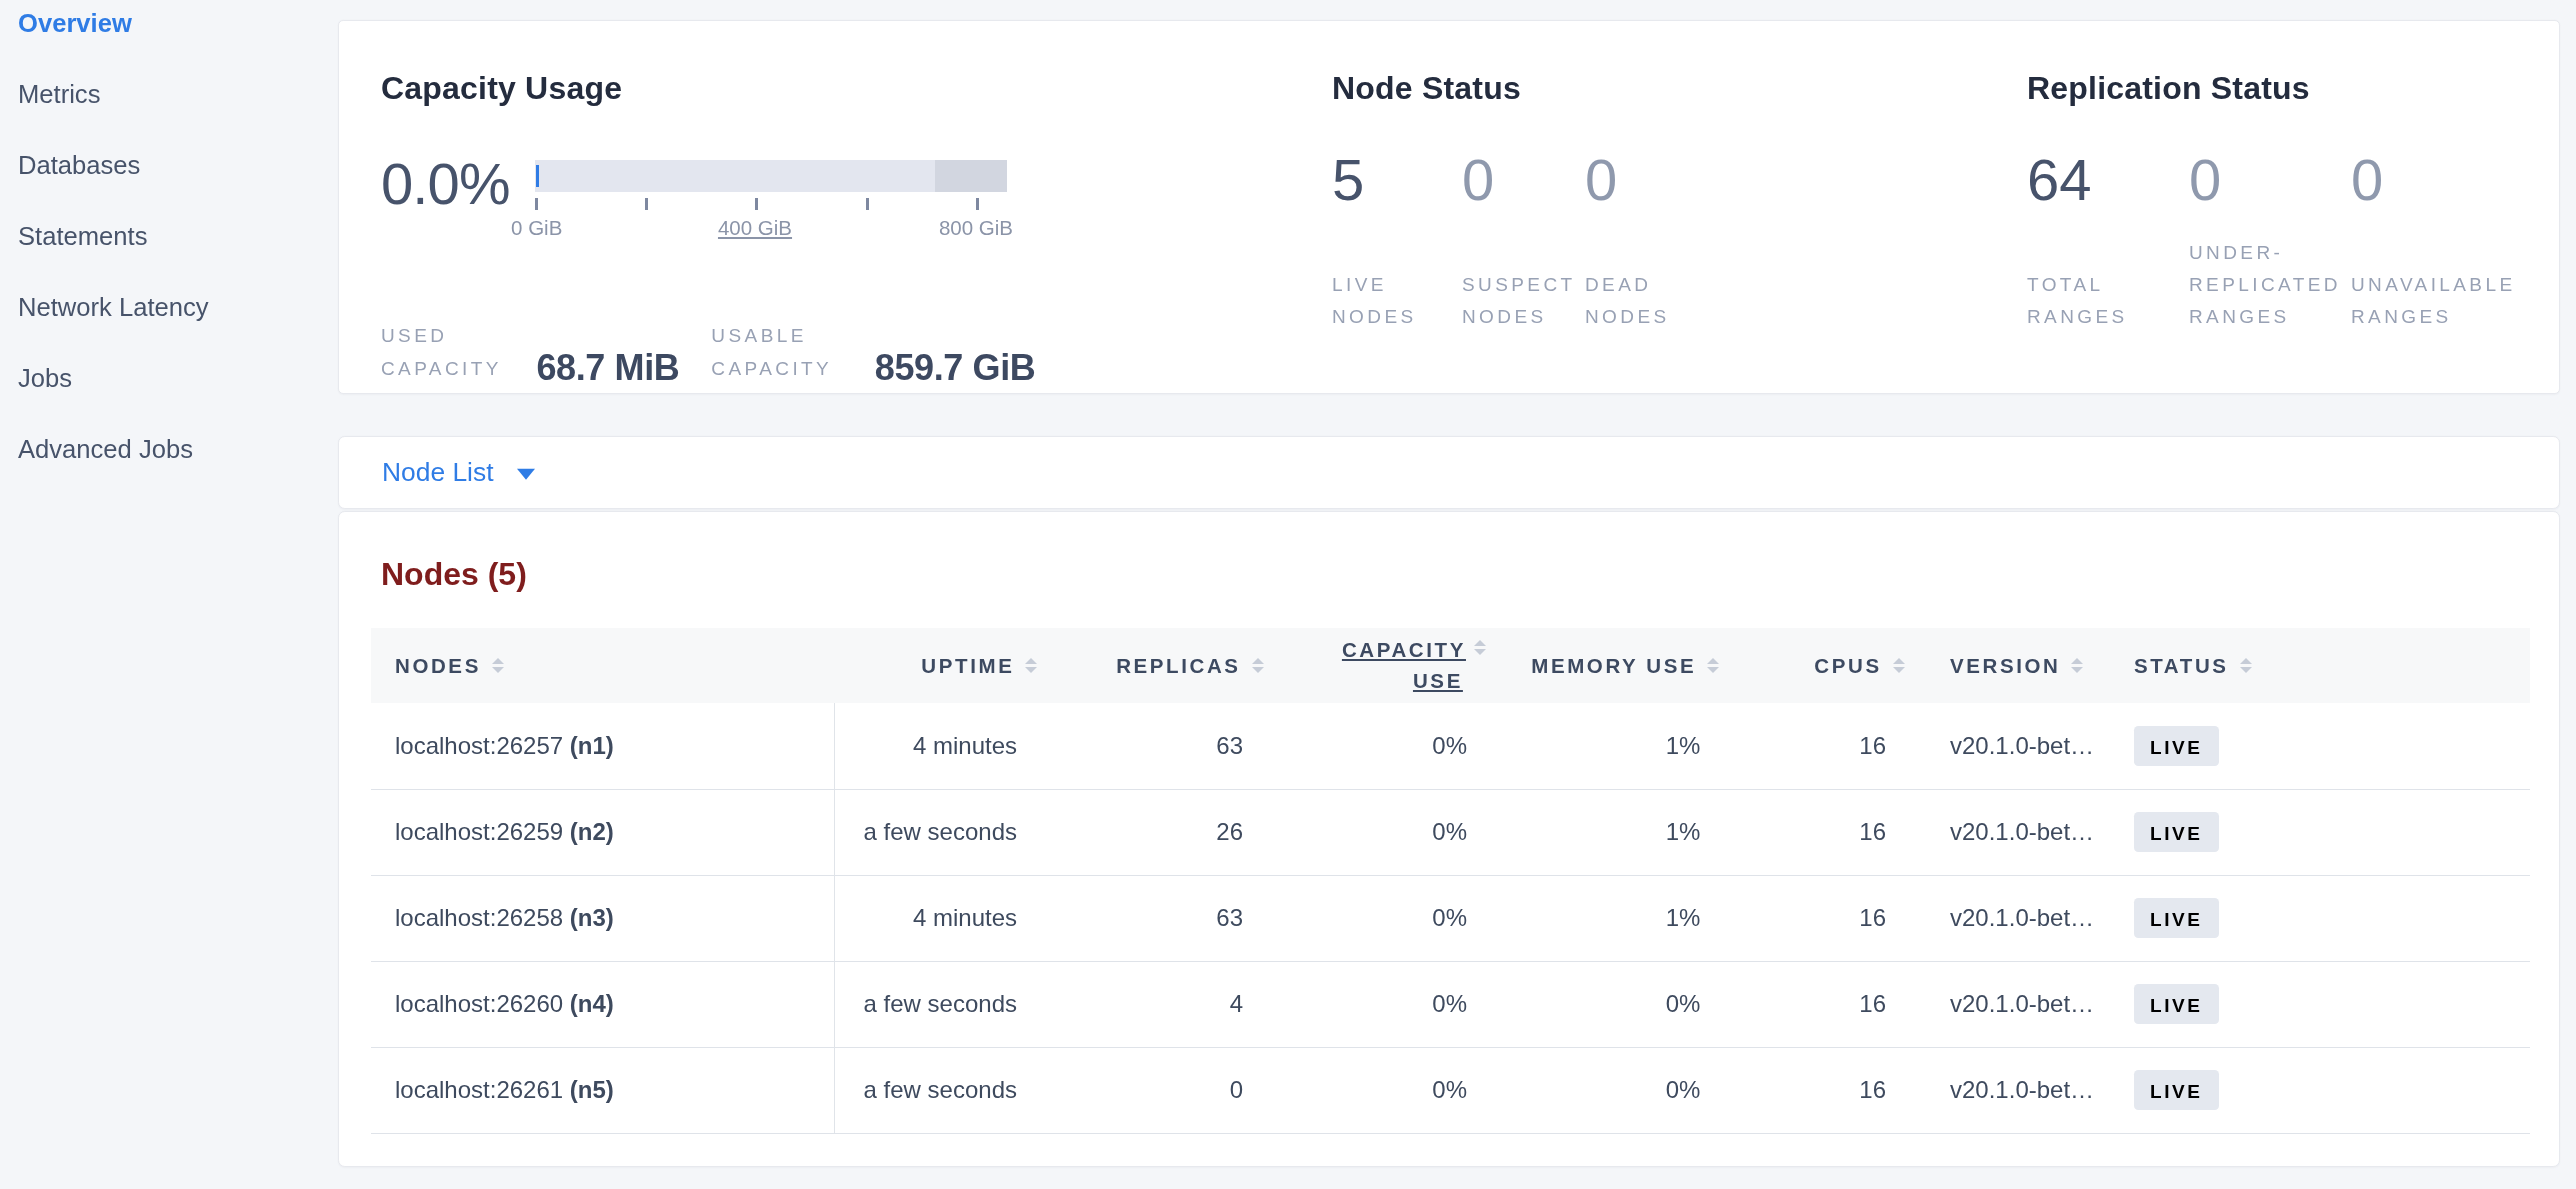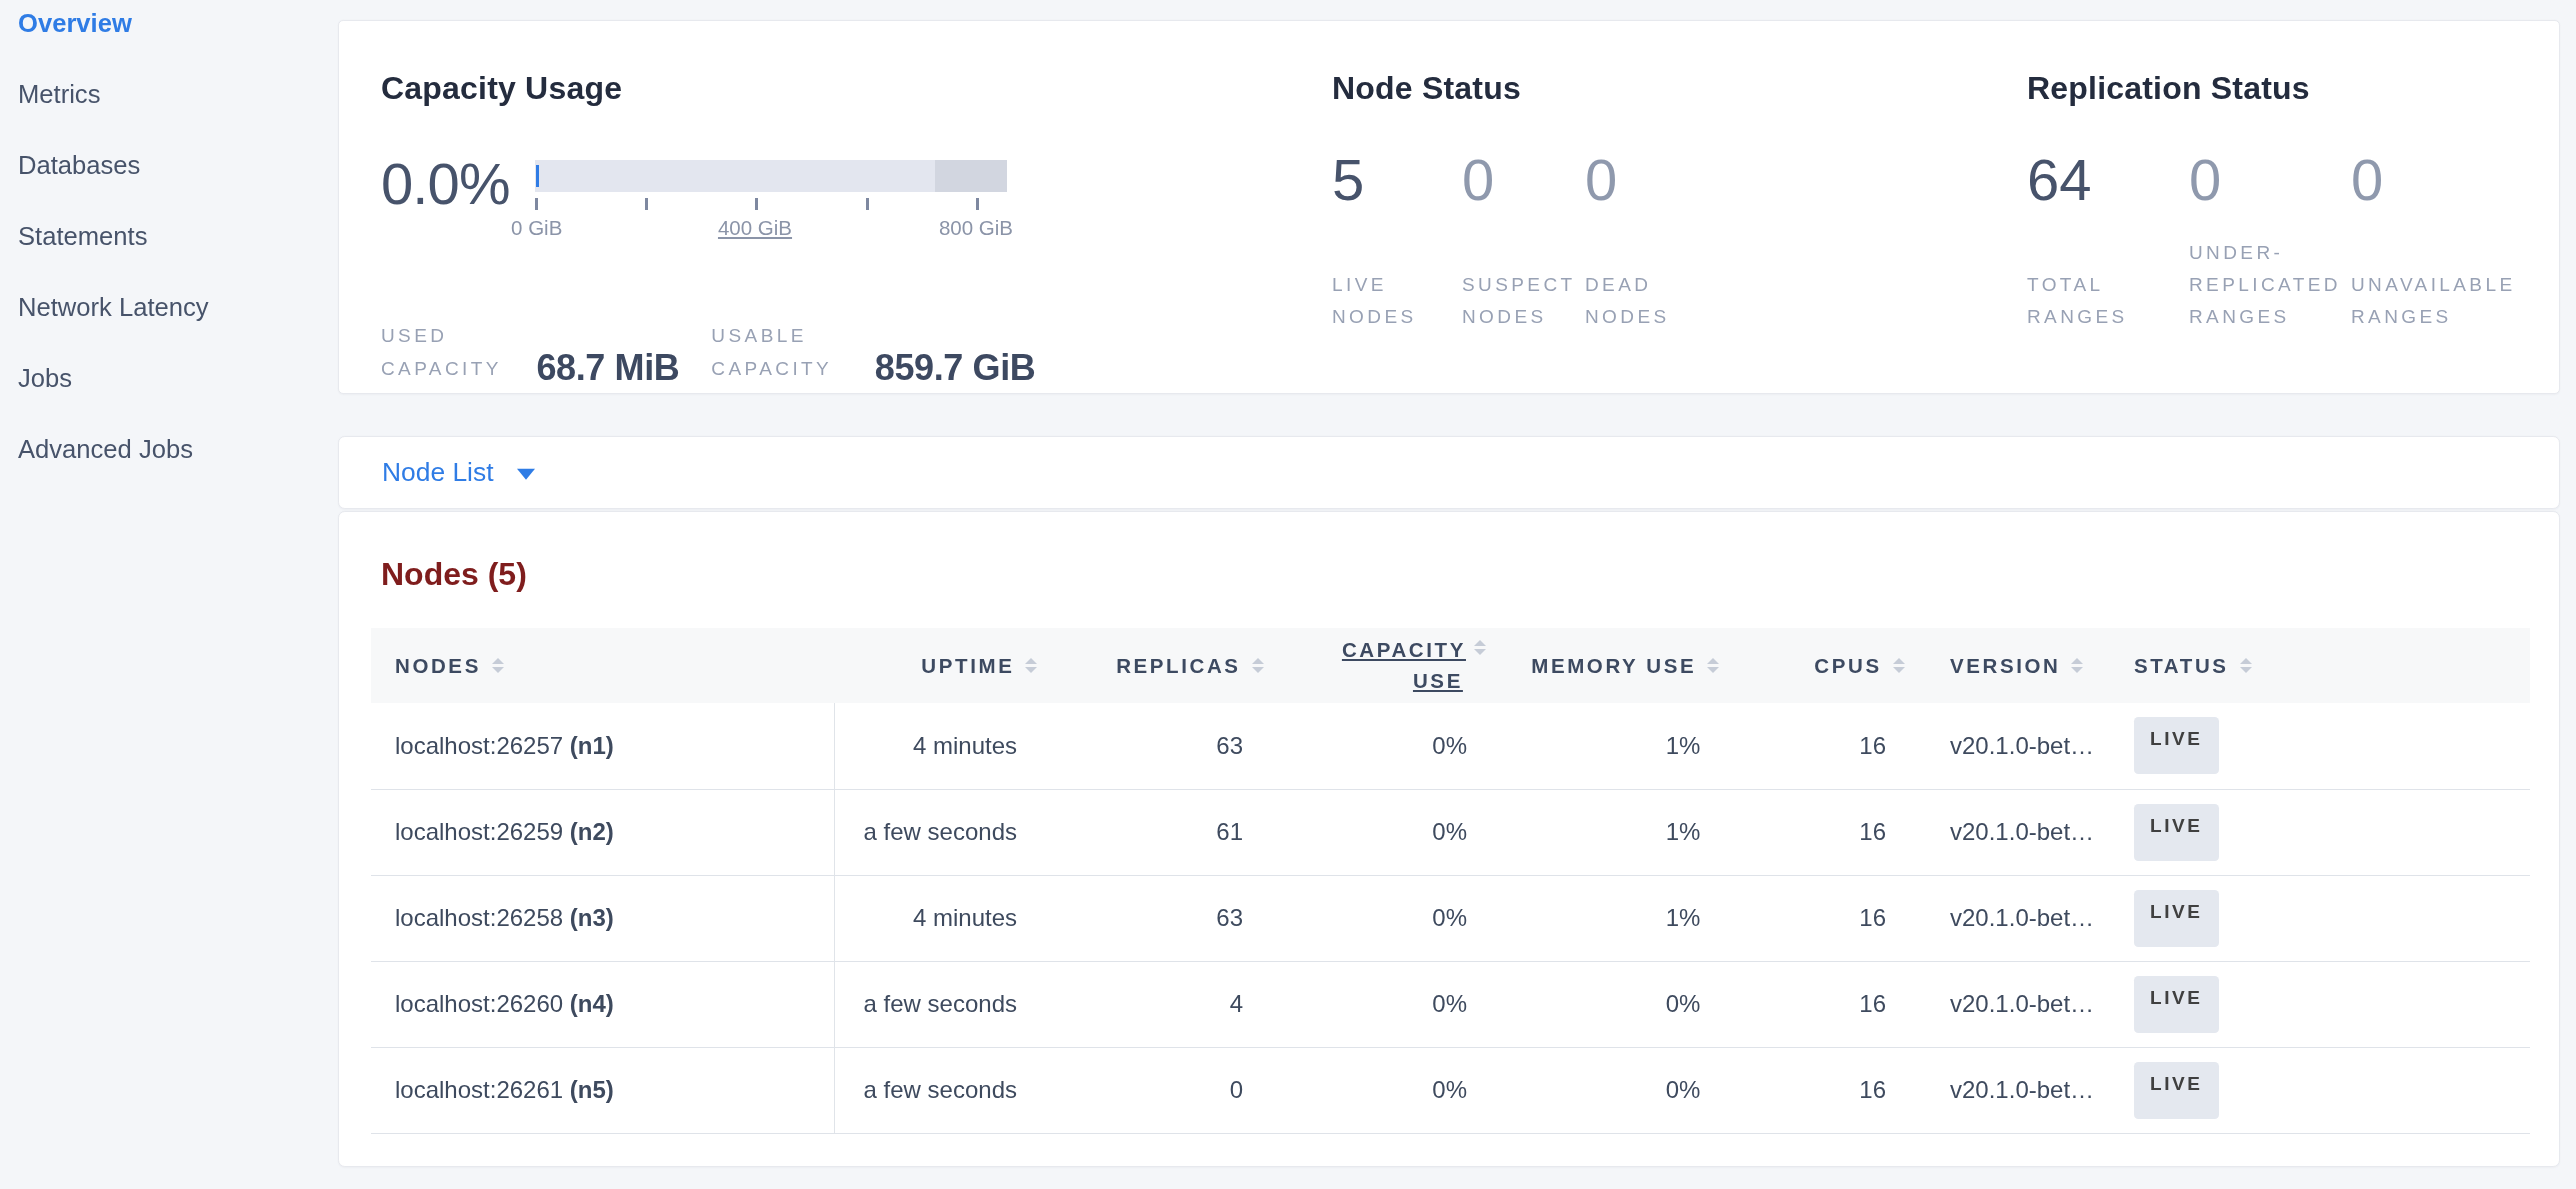--- a/index.html
+++ b/index.html
@@ -92,22 +92,22 @@
   .c3{padding-right:30px; text-align:right;}
   .c4{padding-right:24px; text-align:right;}
   .c5{padding-right:25.6px; text-align:right;}
   .c6{padding-right:23px; text-align:right;}
   .c7{padding-left:41px; text-align:left;}
   .c8{padding-left:33px; text-align:left;}
   th.c2{padding-right:13.6px;} th.c3{padding-right:9.4px;} th.c4{padding-right:5.1px;}
   th.c5{padding-right:6.8px;} th.c6{padding-right:4.3px;}
   .host-link{cursor:pointer;}
   .nid{font-weight:bold;}
-  .badge{display:inline-block; height:57px; line-height:44px; padding:0 16px; border-radius:4.3px;
-    background:var(--badge-bg); color:#404040; font-size:19px; font-weight:700; letter-spacing:2.6px;}
+  .badge{display:inline-block; height:40px; line-height:44px; padding:0 16px; border-radius:4.3px;
+    background:var(--badge-bg); color:#000000; font-size:19px; font-weight:700; letter-spacing:2.6px;}
 </style>
 </head>
 <body>
 
 <nav class="sidebar">
   <div class="nav-item active">Overview</div>
   <div class="nav-item">Metrics</div>
   <div class="nav-item">Databases</div>
   <div class="nav-item">Statements</div>
   <div class="nav-item">Network Latency</div>
@@ -294,21 +294,21 @@
           <td class="c3">63</td>
           <td class="c4">0%</td>
           <td class="c5">1%</td>
           <td class="c6">16</td>
           <td class="c7">v20.1.0-bet…</td>
           <td class="c8"><span class="badge">LIVE</span></td>
         </tr>
         <tr>
           <td class="c1"><span class="host-link"><span>localhost:26259</span> <span class="nid">(n2)</span></span></td>
           <td class="c2">a few seconds</td>
-          <td class="c3">61</td>
+          <td class="c3">26</td>
           <td class="c4">0%</td>
           <td class="c5">1%</td>
           <td class="c6">16</td>
           <td class="c7">v20.1.0-bet…</td>
           <td class="c8"><span class="badge">LIVE</span></td>
         </tr>
         <tr>
           <td class="c1"><span class="host-link"><span>localhost:26258</span> <span class="nid">(n3)</span></span></td>
           <td class="c2">4 minutes</td>
           <td class="c3">63</td>

